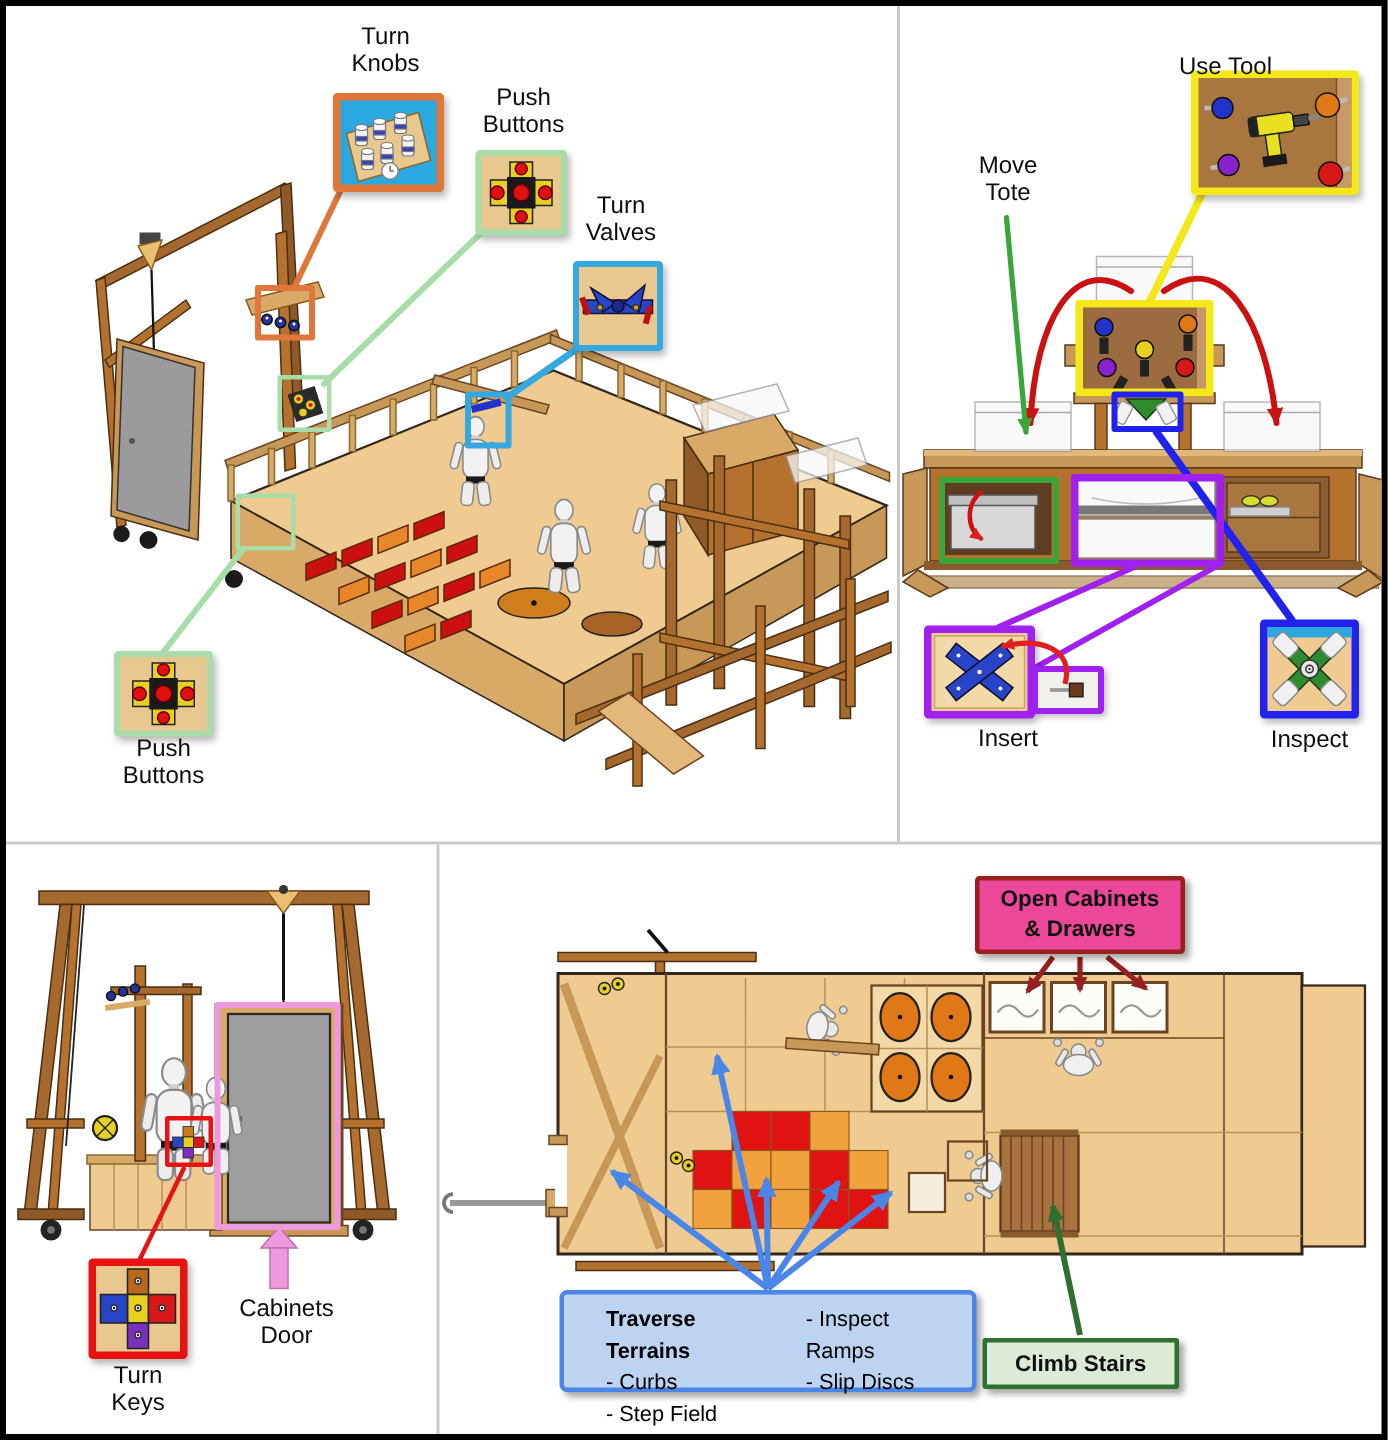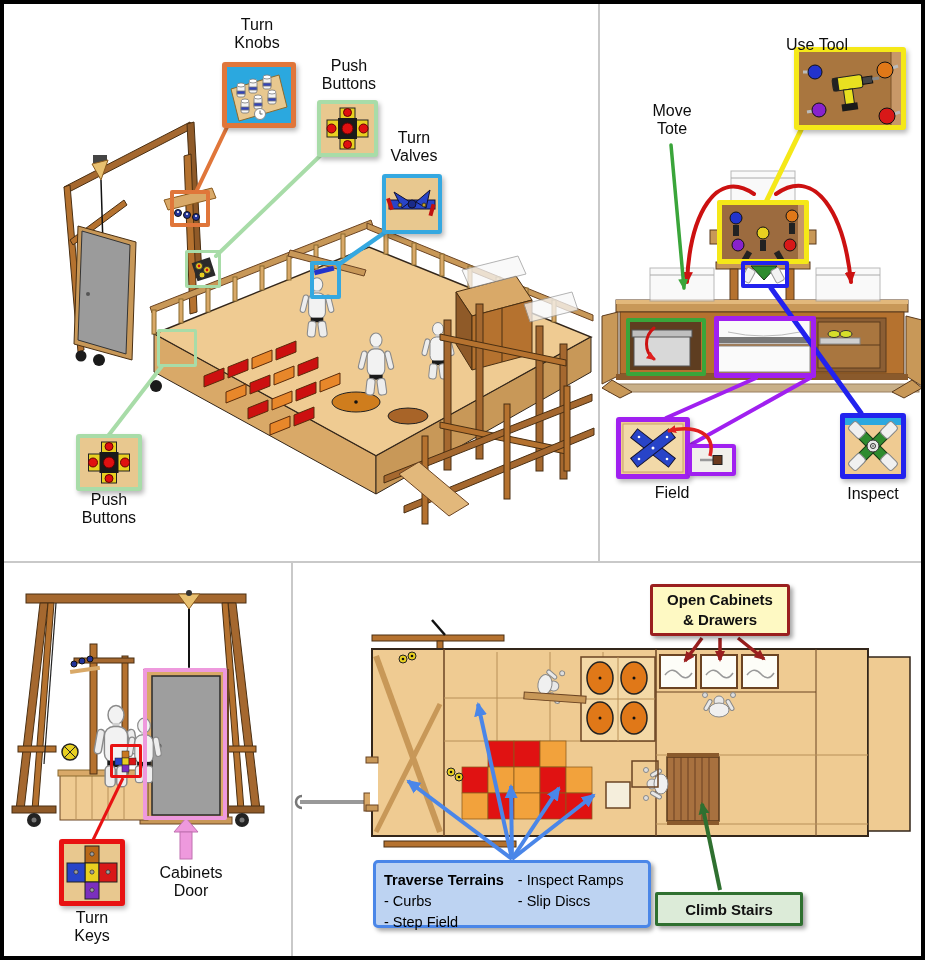--- a/index.html
+++ b/index.html
@@ -5,24 +5,24 @@
   html,body{margin:0;padding:0;background:#222;}
   #stage{position:relative;width:925px;height:960px;background:#fff;border:4px solid #000;box-sizing:border-box;overflow:hidden;
          font-family:"Liberation Sans",sans-serif;}
   .divider{position:absolute;background:#c9c9c9;}
   svg.scene{position:absolute;}
   .lbl{position:absolute;font-weight:400;font-size:16px;line-height:1.15;color:#0d0d0d;text-align:center;white-space:pre-line;}
   .inset{position:absolute;box-sizing:content-box;border-radius:3px;box-shadow:2px 3px 5px rgba(0,0,0,.28);}
   .tbox{position:absolute;box-sizing:border-box;border-radius:2px;background:transparent;}
   .cbox{position:absolute;box-sizing:border-box;font-weight:700;color:#101010;display:flex;align-items:center;justify-content:center;
         text-align:center;box-shadow:3px 3px 4px rgba(0,0,0,.35);}
-  #openCabinetsBox{background:#fef9c3;border:3px solid #9A1F1F;border-radius:3px;font-size:15px;line-height:1.35;white-space:pre-line;}
+  #openCabinetsBox{background:#ec4899;border:3px solid #9A1F1F;border-radius:3px;font-size:15px;line-height:1.35;white-space:pre-line;}
   #climbStairsBox{background:#DCEBD8;border:3px solid #2F7030;border-radius:2px;font-size:15px;}
   #terrainsBox{position:absolute;box-sizing:border-box;background:#BDD3F2;border:3px solid #4A86E8;border-radius:5px;
-               box-shadow:3px 3px 4px rgba(0,0,0,.35);padding:7px 6px 4px 8px;display:flex;gap:14px;}
+               box-shadow:3px 3px 4px rgba(0,0,0,.35);padding:7px 6px 4px 28px;display:flex;gap:14px;}
   #terrainsBox .col{font-size:14.5px;color:#000;line-height:1.45;}
   #terrainsBox .t-title{font-weight:700;}
   .overlay{position:absolute;z-index:40;}
 </style>
 </head>
 <body>
 
 <div id="stage">
 
   <svg class="scene" style="left:4px;top:4px;" width="591" height="557" viewBox="4 4 591 557">
@@ -404,21 +404,21 @@
       <rect x="36" y="38.5" width="16" height="11" rx="3" fill="#F0F0F0" stroke="#888" transform="rotate(45 44 44)"></rect>
       <circle cx="28" cy="28" r="6" fill="#E8E8E8" stroke="#333"></circle>
       <circle cx="28" cy="28" r="2.5" fill="none" stroke="#333"></circle>
       <circle cx="28" cy="28" r="0.8" fill="#333"></circle>
     </svg>
   </div>
 
   <div class="lbl" style="left:760px;top:32px;width:106px;">Use Tool</div>
   <div class="lbl" style="left:624px;top:98px;width:88px;">Move
 Tote</div>
-  <div class="lbl" style="left:620px;top:480px;width:96px;">Field</div>
+  <div class="lbl" style="left:620px;top:480px;width:96px;">Insert</div>
   <div class="lbl" style="left:821px;top:481px;width:96px;">Inspect</div>
 
   <svg class="scene" style="left:4px;top:563px;" width="284" height="393" viewBox="4 563 284 393">
     <defs>
       <g id="bot-bl">
         <ellipse cx="0" cy="-49" rx="5.5" ry="6.5" fill="#F2F2F2" stroke="#8a8a8a"></ellipse>
         <rect x="-2.5" y="-43.5" width="5" height="3.5" fill="#cfcfcf"></rect>
         <rect x="-8" y="-41" width="16" height="25" rx="6.5" fill="#F2F2F2" stroke="#8a8a8a"></rect>
         <rect x="-6" y="-17.5" width="12" height="4.5" fill="#1a1a1a"></rect>
         <rect x="-12.5" y="-39" width="5" height="17" rx="2.5" fill="#EDEDED" stroke="#8a8a8a" transform="rotate(10 -10 -39)"></rect>
@@ -674,21 +674,21 @@
       <div class="t-title">Traverse Terrains</div>
       <div>- Curbs</div>
       <div>- Step Field</div>
     </div>
     <div class="col">
       <div>- Inspect Ramps</div>
       <div>- Slip Discs</div>
     </div>
   </div>
 
-  <div class="cbox" id="climbStairsBox" style="left:651px;top:888px;width:148px;height:34px;align-items:center;">
+  <div class="cbox" id="climbStairsBox" style="left:651px;top:888px;width:131px;height:34px;align-items:center;">
     <span>Climb Stairs</span>
   </div>
 
   <div class="divider" style="left:594px;top:0;width:2px;height:557px;"></div>
   <div class="divider" style="left:0;top:557px;width:917px;height:2px;"></div>
   <div class="divider" style="left:287px;top:559px;width:2px;height:393px;"></div>
 
 </div>
 
 </body></html>

